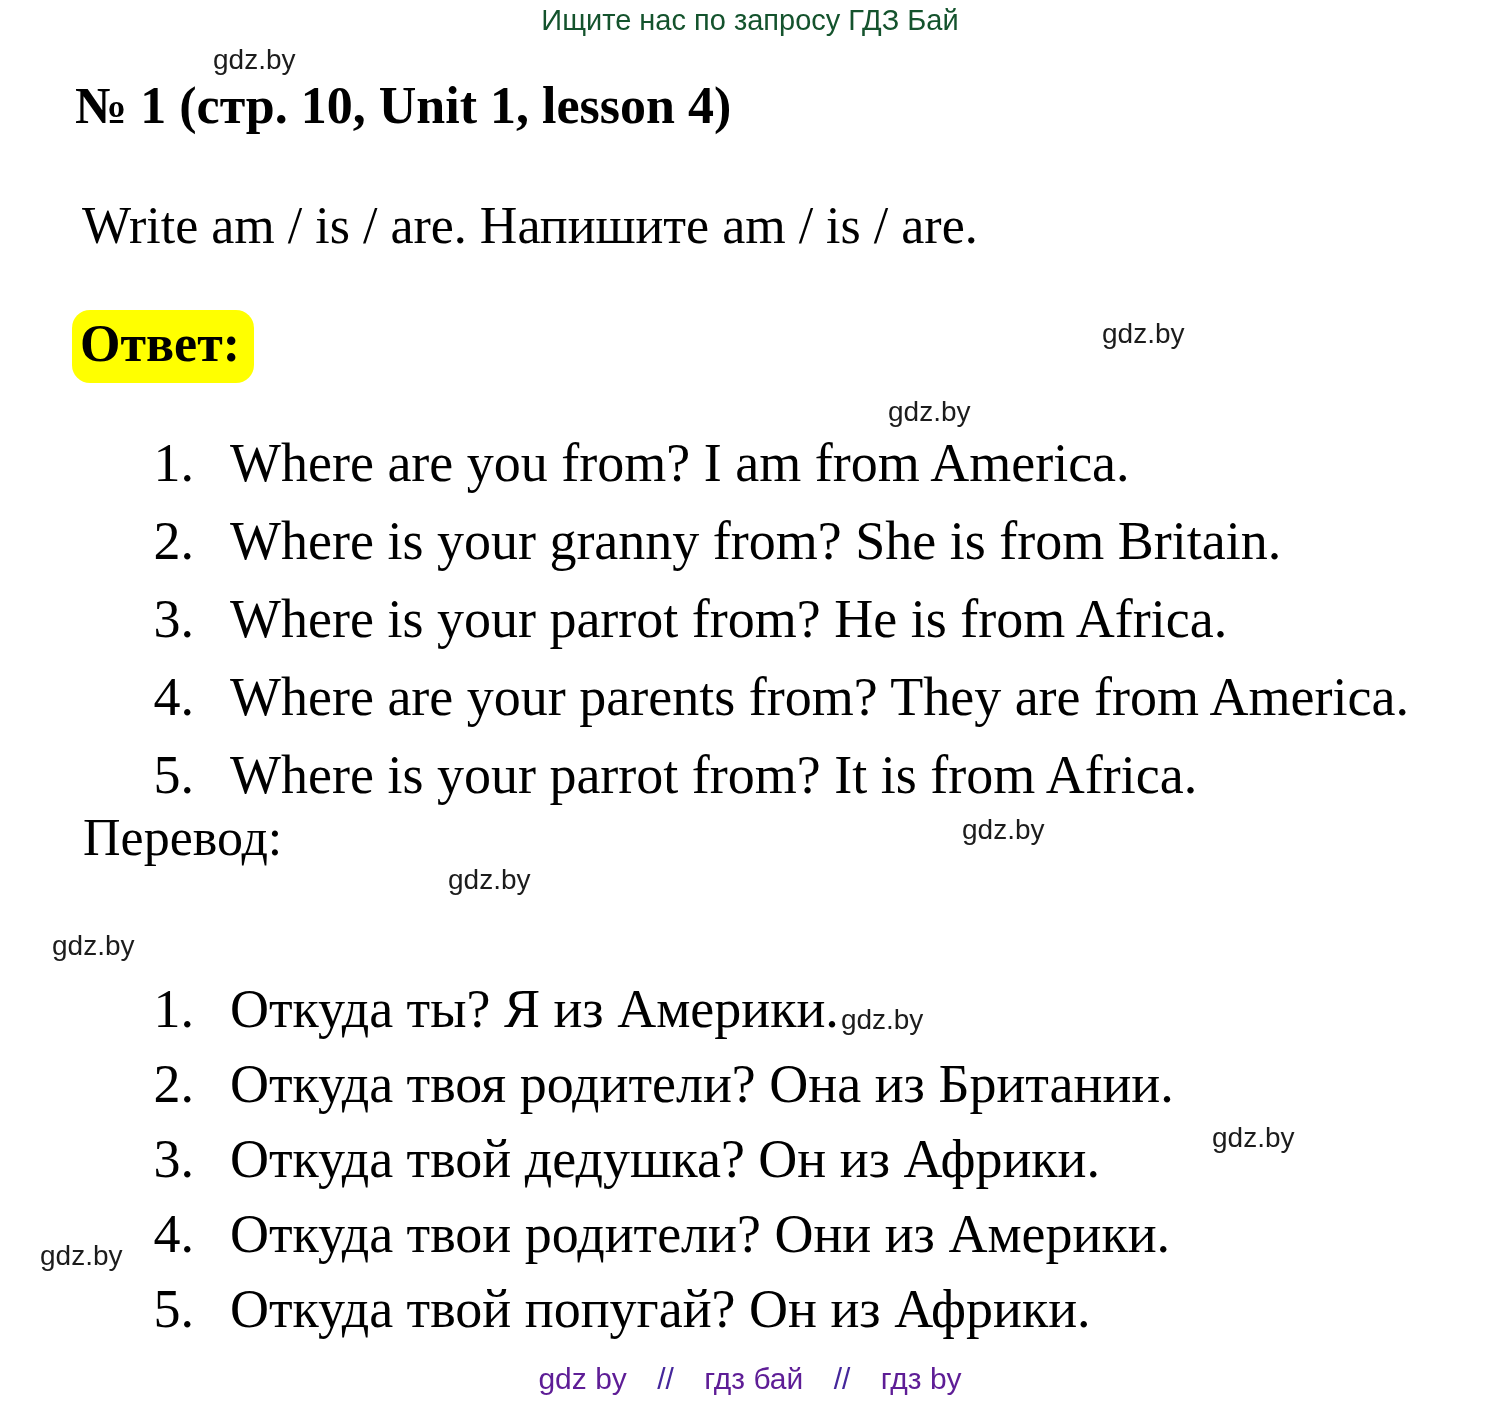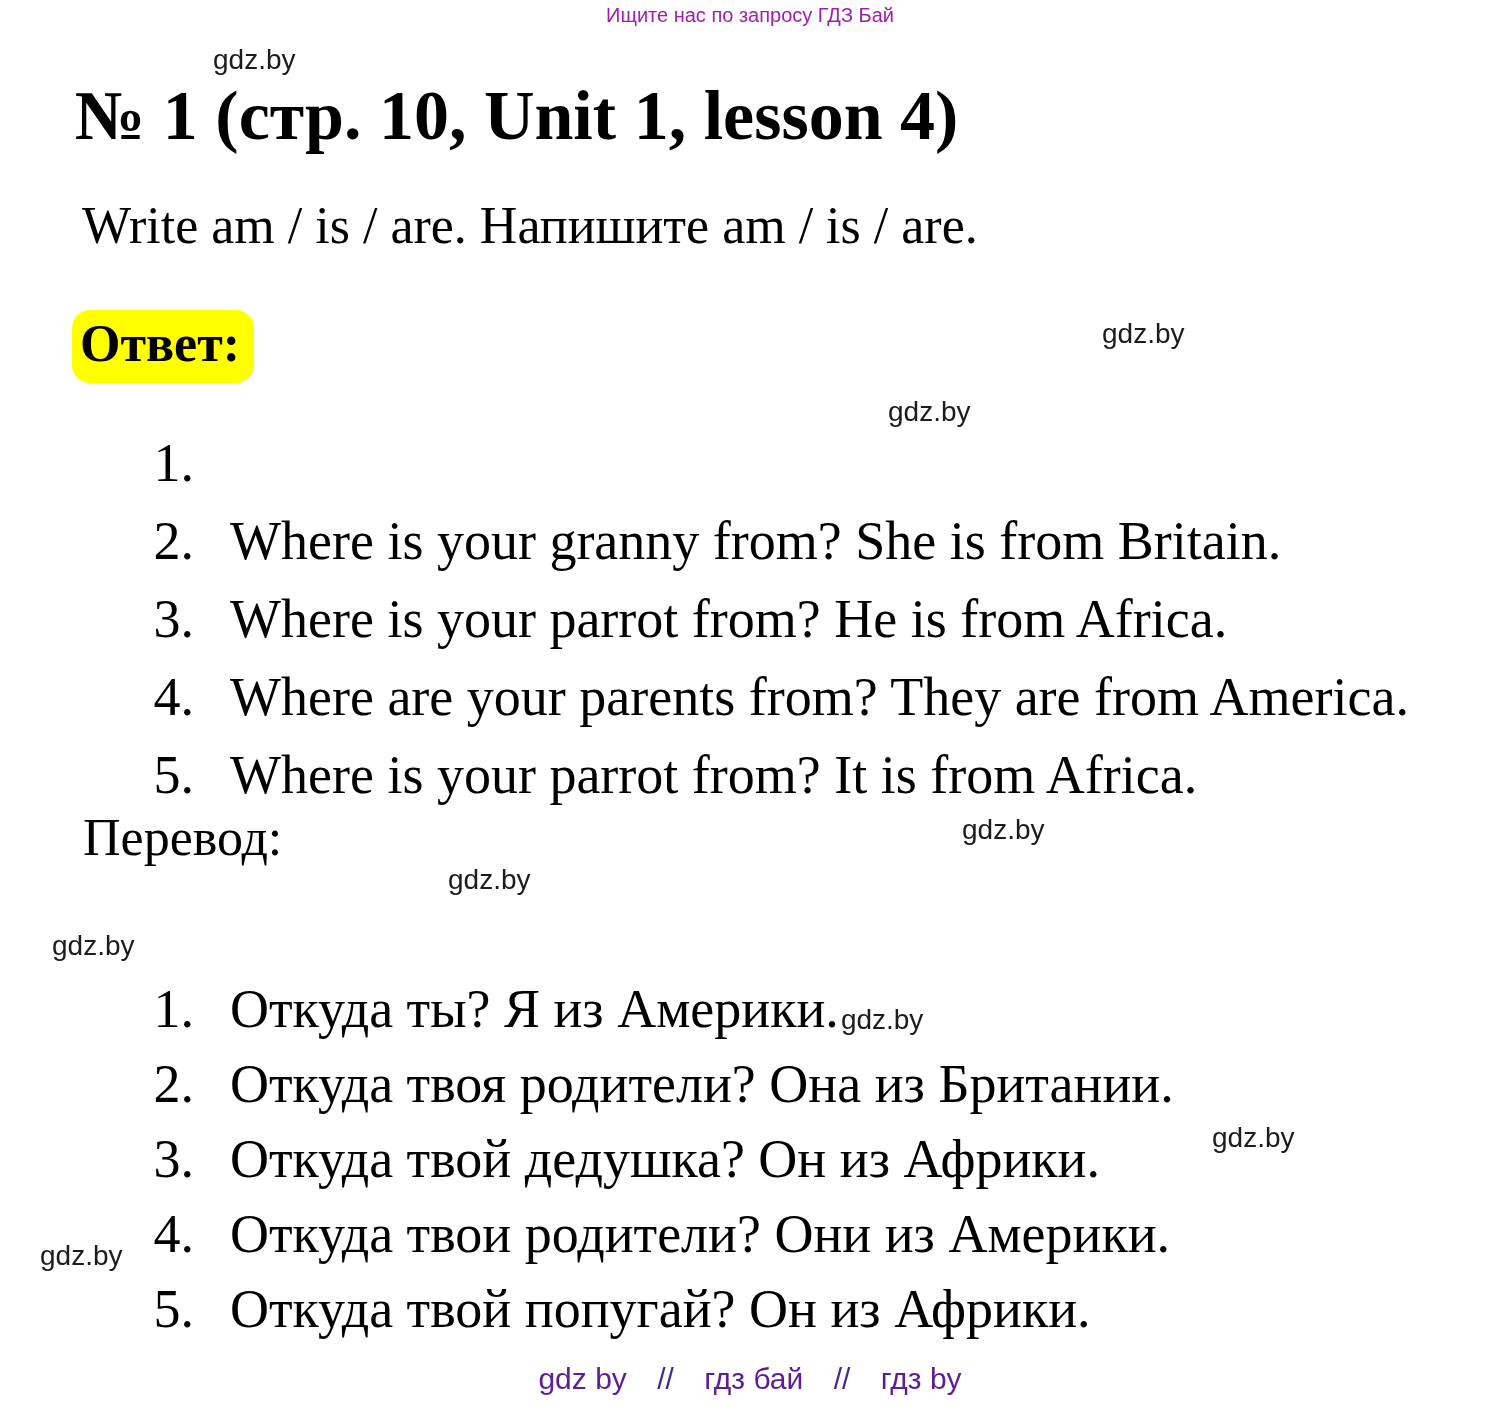--- a/index.html
+++ b/index.html
@@ -11,34 +11,34 @@
     background: #ffffff;
     overflow: hidden;
     font-family: "Liberation Serif", serif;
     color: #000000;
   }
   .banner {
     position: absolute;
     top: 4px; left: 0; width: 100%;
     text-align: center;
     font-family: "Liberation Sans", sans-serif;
-    font-size: 20px;
-    color: #a21caf;
+    font-size: 29px;
+    color: #14532d;
   }
   .wm {
     position: absolute;
     font-family: "Liberation Sans", sans-serif;
     font-size: 28px;
     color: #1c1c1c;
     white-space: nowrap;
   }
   .heading {
     position: absolute;
     left: 75px; top: 76px;
-    font-size: 70px;
+    font-size: 52px;
     font-weight: bold;
     white-space: nowrap;
   }
   .task {
     position: absolute;
     left: 75px; top: 196px;
     font-size: 52px;
     white-space: nowrap;
     margin-left: 7px;
   }
@@ -120,20 +120,21 @@
 
   <div class="heading">№ 1 (стр. 10, Unit 1, lesson 4)</div>
 
   <div class="task">Write am / is / are. Напишите am / is / are.</div>
 
   <div class="answer-label">Ответ:</div>
 
   <div class="list list-en">
     <div class="row">
       <span class="num">1.</span>
+      <span class="txt">Where are you from? I am from America.</span>
     </div>
     <div class="row">
       <span class="num">2.</span>
       <span class="txt">Where is your granny from? She is from Britain.</span>
     </div>
     <div class="row">
       <span class="num">3.</span>
       <span class="txt">Where is your parrot from? He is from Africa.</span>
     </div>
     <div class="row">

